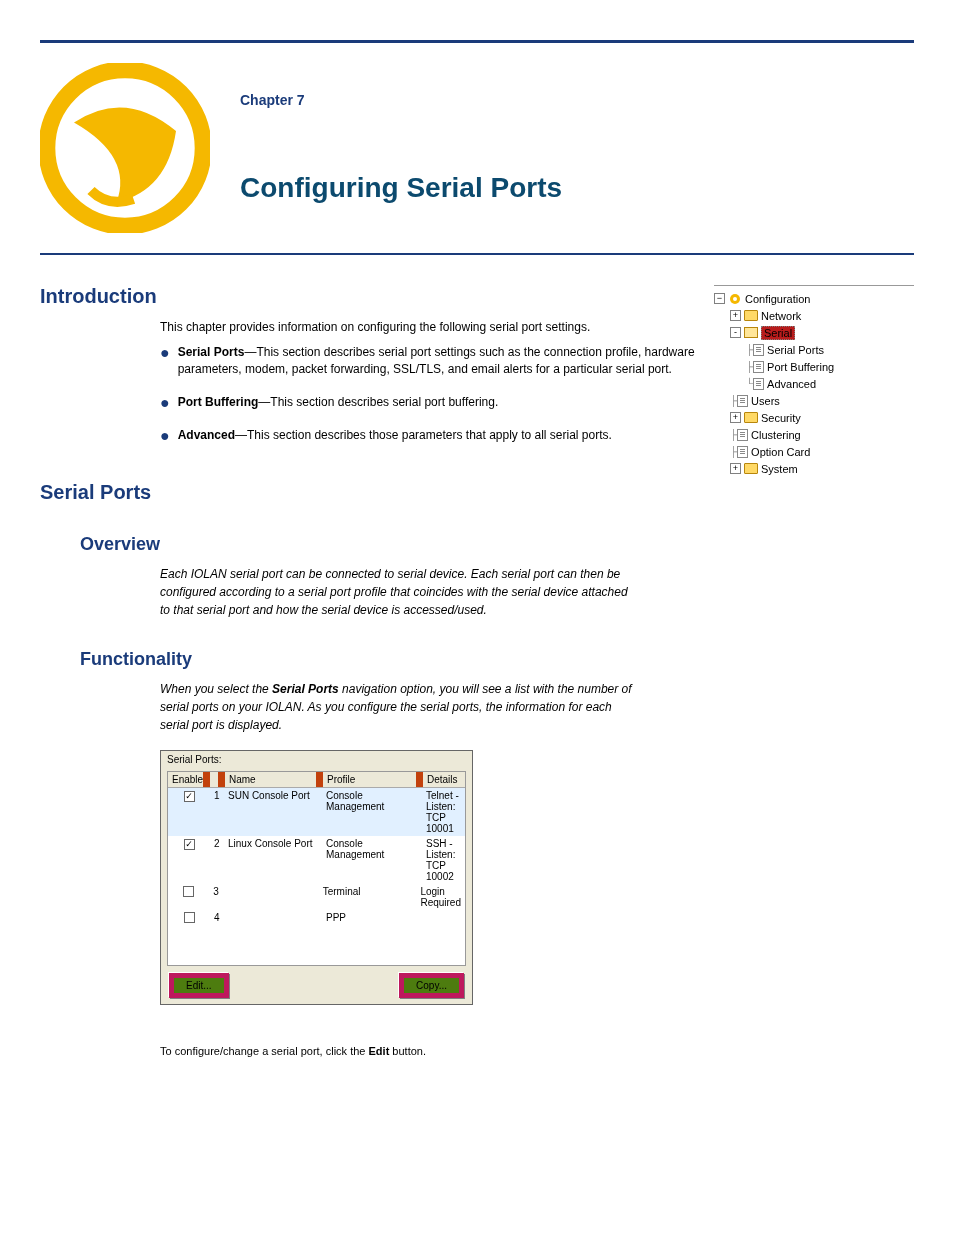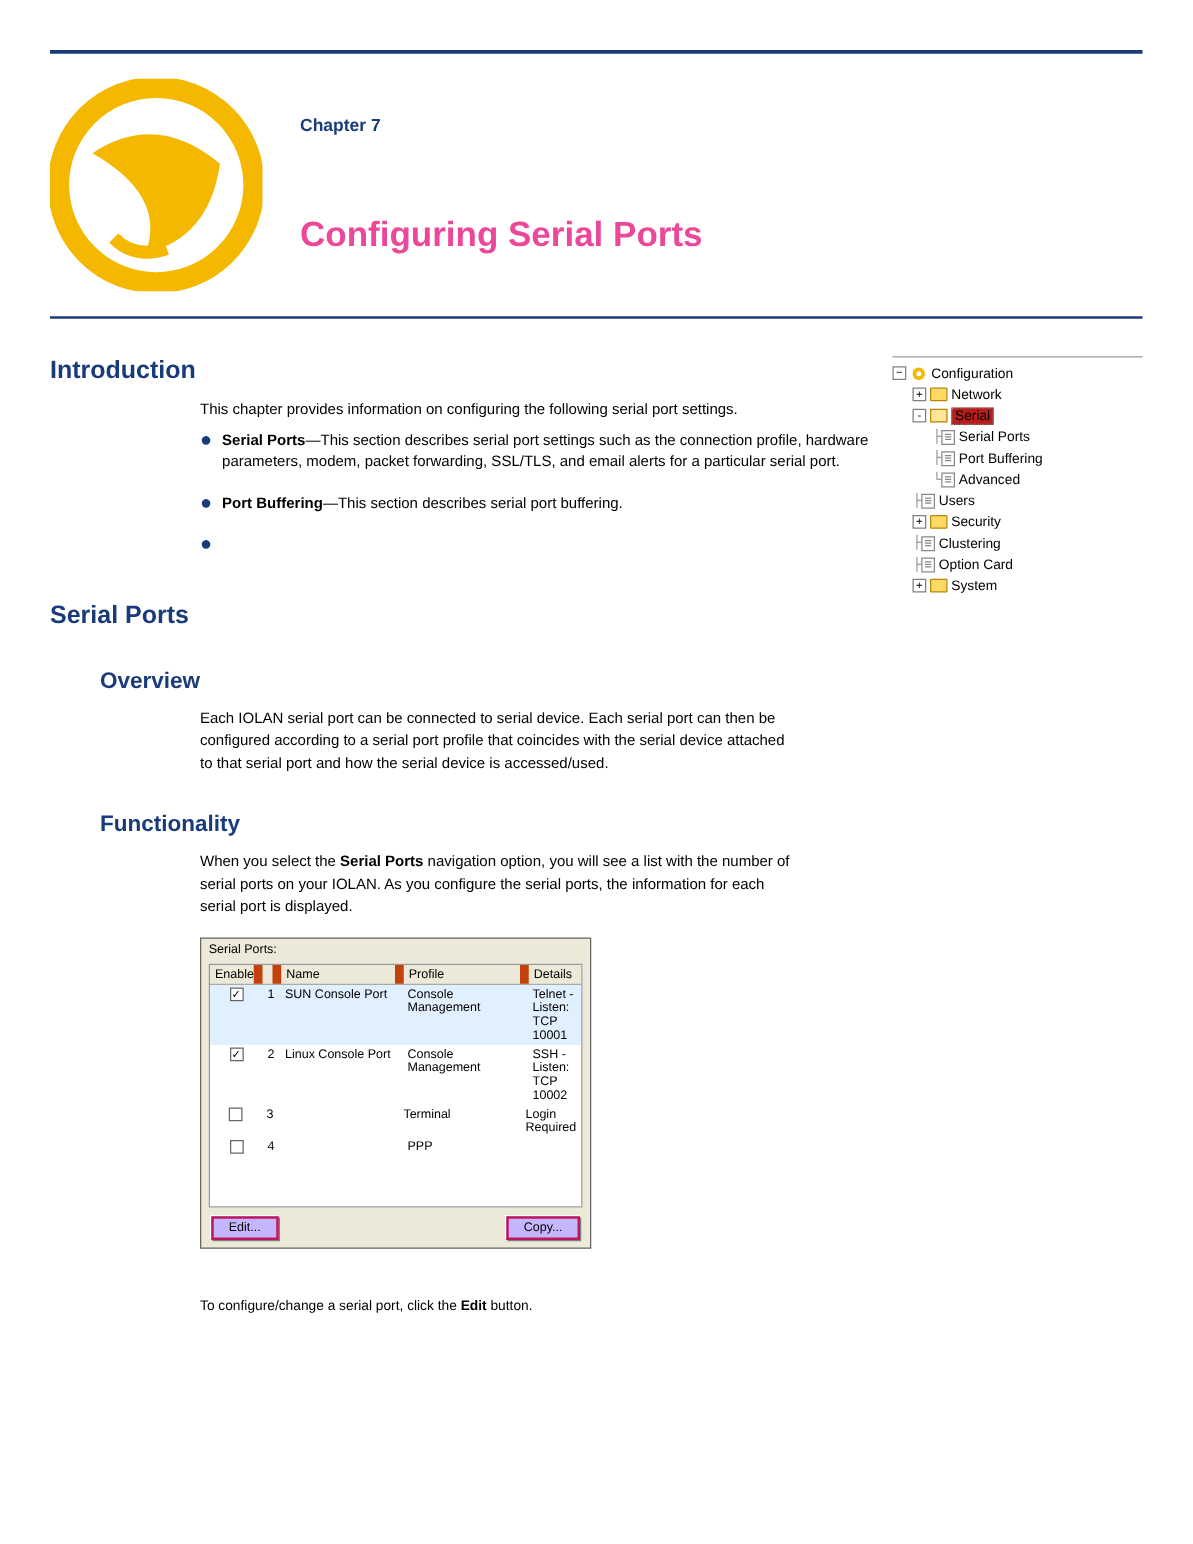--- a/index.html
+++ b/index.html
@@ -1,33 +1,33 @@
 <!DOCTYPE html>
 <html><head>
 <meta charset="utf-8">
 <style>
 * { box-sizing: border-box; margin: 0; padding: 0; }
 body { font-family: Arial, Helvetica, sans-serif; background: #fff; width: 954px; margin: 0 auto; padding: 40px; color: #000; }
 .top-rule { border-top: 3px solid #1a3b7a; margin-bottom: 20px; }
 .header-row { display: flex; align-items: center; gap: 30px; }
 .logo { width: 170px; height: 170px; }
-.chapter-title { font-size: 28px; font-weight: bold; color: #ec4899; margin-top: 64px; }
+.chapter-title { font-size: 28px; font-weight: bold; color: #0c4a6e; margin-top: 64px; }
 .chapter-num { font-size: 14px; font-weight: bold; color: #1a3b7a; margin-bottom: 8px; }
 .mid-rule { border-top: 2px solid #1a3b7a; margin: 20px 0 30px 0; }
 .section-title { font-size: 20px; font-weight: bold; color: #1a3b7a; margin-bottom: 12px; }
 .main-flex { display: flex; }
 .main-left { flex: 1; padding-left: 120px; }
 .main-right { width: 200px; }
 .intro-line { font-size: 12px; margin-bottom: 10px; }
 .bullet-list { list-style: none; margin-bottom: 30px; }
 .bullet-item { display: flex; align-items: flex-start; font-size: 12px; margin-bottom: 16px; line-height: 1.4; }
 .bullet-dot { color: #1a3b7a; font-size: 16px; margin-right: 8px; line-height: 1; margin-top: 1px; }
 .bold { font-weight: bold; }
 .sub-section { font-size: 18px; font-weight: bold; color: #1a3b7a; margin-top: 30px; margin-bottom: 10px; padding-left: 0; }
-.overview-body { font-size: 12px; line-height: 1.5; padding-left: 120px; max-width: 600px; }
+.overview-body { font-size: 12px; line-height: 1.5; padding-left: 120px; max-width: 600px; font-style: italic; }
 .panel-img { margin-top: 16px; padding-left: 120px; }
 .tree { font-size: 11px; background: #fff; border-top: 1px solid #999; padding: 4px 0; }
 .tree-row { display: flex; align-items: center; height: 17px; white-space: nowrap; }
 .tree-toggle { width: 11px; height: 11px; border: 1px solid #808080; display: inline-flex; align-items: center; justify-content: center; font-size: 9px; line-height: 1; color: #000; margin-right: 3px; background: #fff; }
 .tree-spacer { display: inline-block; width: 16px; }
 .tree-conn { color: #808080; font-size: 10px; }
 .folder-yellow { width: 14px; height: 11px; background: #ffd966; border: 1px solid #b8860b; margin-right: 3px; display: inline-block; border-radius: 1px; }
 .folder-yellow-open { width: 14px; height: 11px; background: #ffe699; border: 1px solid #b8860b; margin-right: 3px; display: inline-block; }
 .doc-icon { width: 11px; height: 12px; background: #fff; border: 1px solid #888; margin-right: 3px; display: inline-block; position: relative; }
 .doc-icon::after { content: ""; position: absolute; top: 2px; left: 2px; right: 2px; height: 1px; background: #888; box-shadow: 0 2px 0 #888, 0 4px 0 #888; }
@@ -43,21 +43,21 @@
 .sp-row { display: flex; padding: 1px 0; }
 .sp-cell { padding: 1px 4px; font-size: 10px; }
 .c-enable { width: 42px; text-align:center; }
 .c-num { width: 14px; }
 .c-name { width: 98px; }
 .c-profile { width: 100px; }
 .c-details { flex: 1; }
 .sp-cb { width: 11px; height: 11px; border: 1px solid #666; display: inline-block; background: #fff; font-size: 9px; line-height: 9px; text-align: center; }
 .sp-selrow { background: #e1f0ff; }
 .sp-btnrow { display: flex; justify-content: space-between; padding: 4px 8px 6px 8px; }
-.sp-btn { background: #c4b5fd; border: 2px solid #be185d; padding: 2px 12px; font-size: 10px; box-shadow: 1px 1px 0 #808080, -1px -1px 0 #fff; }
+.sp-btn { background: #4d7c0f; border: 5px solid #be185d; padding: 2px 12px; font-size: 10px; box-shadow: 1px 1px 0 #808080, -1px -1px 0 #fff; }
 .footer { margin-top: 40px; padding-left: 120px; font-size: 11px;}
 </style>
 </head>
 <body>
 
 <div class="top-rule"></div>
 <div class="header-row">
   <div class="logo">
     <svg viewBox="0 0 100 100">
       <circle cx="50" cy="50" r="46" fill="none" stroke="#f5b800" stroke-width="10"></circle>
@@ -80,20 +80,21 @@
       <li class="bullet-item">
         <span class="bullet-dot">●</span>
         <span><span class="bold">Serial Ports</span><span>—This section describes serial port settings such as the connection profile, hardware parameters, modem, packet forwarding, SSL/TLS, and email alerts for a particular serial port.</span></span>
       </li>
       <li class="bullet-item">
         <span class="bullet-dot">●</span>
         <span><span class="bold">Port Buffering</span><span>—This section describes serial port buffering.</span></span>
       </li>
       <li class="bullet-item">
         <span class="bullet-dot">●</span>
+        <span><span class="bold">Advanced</span><span>—This section describes those parameters that apply to all serial ports.</span></span>
       </li>
     </ul>
   </div>
 
   <div class="main-right">
     <div class="tree">
       <div class="tree-row">
         <span class="tree-toggle">−</span>
         <span class="gear-icon"><svg viewBox="0 0 14 14">
               <circle cx="7" cy="7" r="5" fill="#f5b800"></circle>

